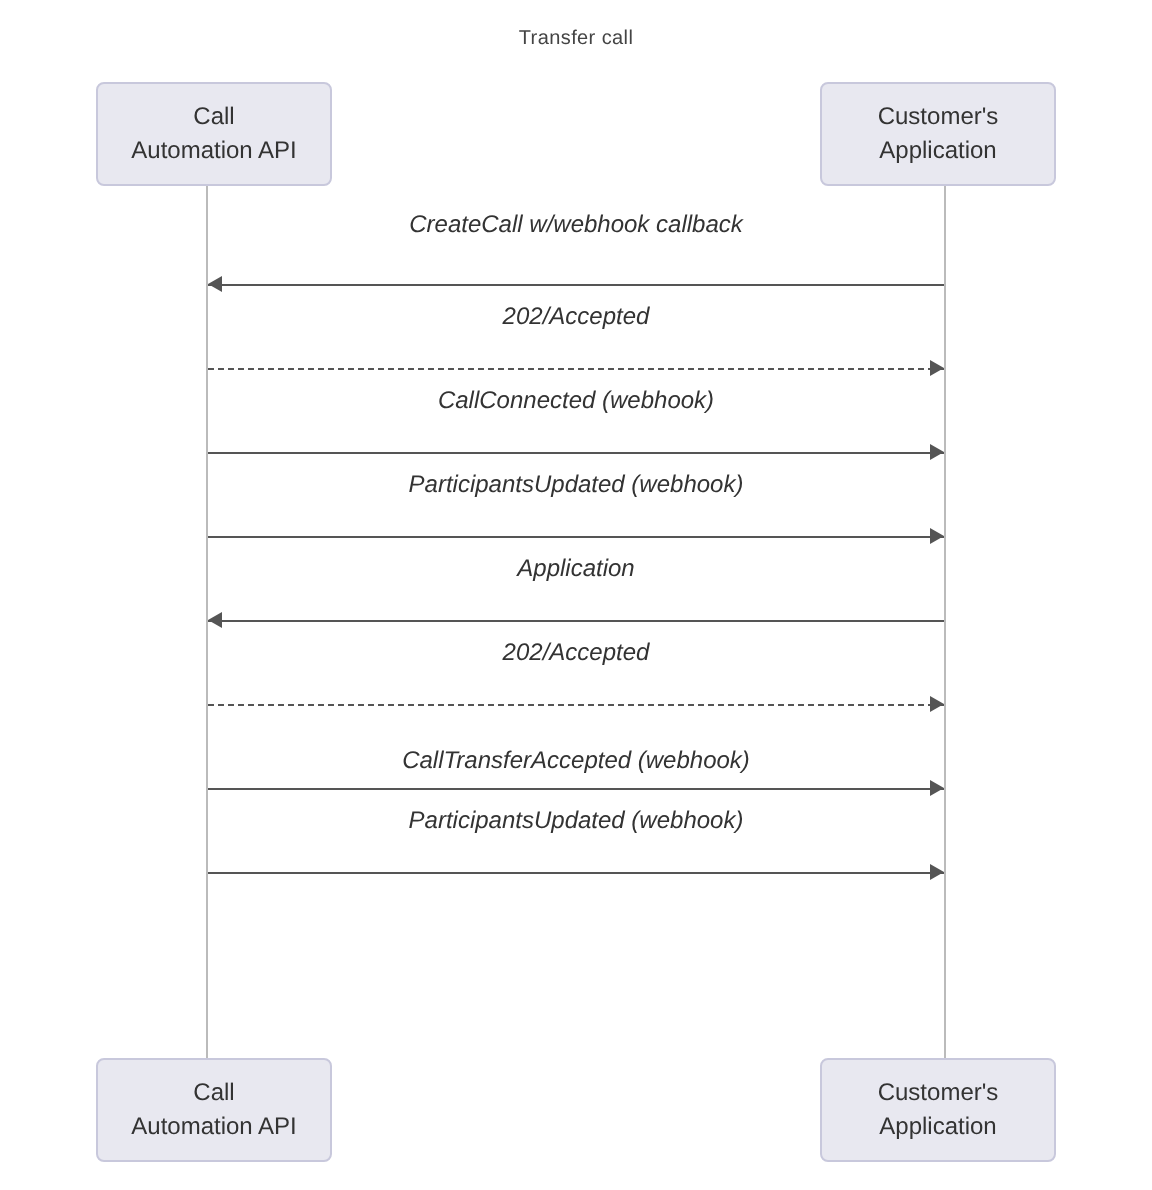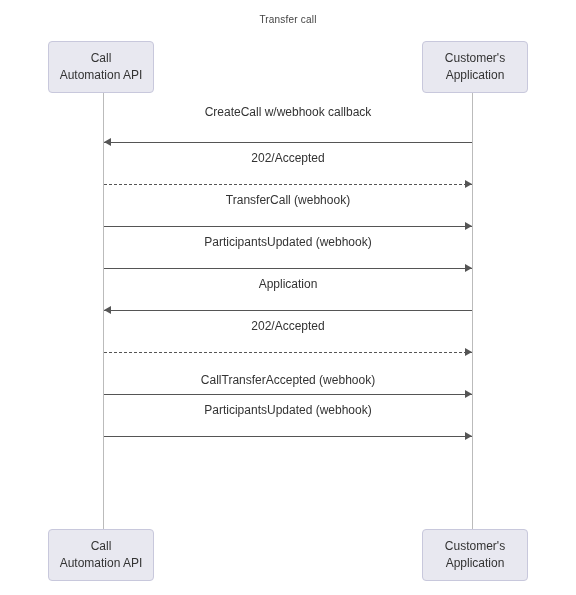--- a/index.html
+++ b/index.html
@@ -35,21 +35,21 @@
       display: flex;
       justify-content: space-between;
       width: 480px;
       margin-top: 16px;
     }
 
     .actor-box {
       background: #e8e8f0;
       border: 1px solid #c8c8dc;
       border-radius: 4px;
-      width: 106px;
+      width: 118px;
       height: 52px;
       display: flex;
       align-items: center;
       justify-content: center;
       text-align: center;
       font-size: 12px;
       color: #333;
       line-height: 1.4;
     }
 
@@ -74,20 +74,21 @@
       right: 55px;
       top: 0;
       width: 1px;
       height: 100%;
       background: #bbb;
     }
 
     .messages {
       position: relative;
       padding-top: 10px;
+      font-style: italic;
     }
 
     .msg-row {
       position: relative;
       height: 38px;
       display: flex;
       align-items: center;
       justify-content: center;
     }
 
@@ -166,21 +167,21 @@
         <span class="msg-label" style="top:2px;">CreateCall w/webhook callback</span>
         <div class="arrow-line solid left arrow-ltr" style="left:56px;right:56px;bottom:6px;"></div>
       </div>
 
       <div class="msg-row" style="height:42px;">
         <span class="msg-label" style="top:2px;">202/Accepted</span>
         <div class="arrow-line dashed right arrow-ltr" style="left:56px;right:56px;bottom:6px;"></div>
       </div>
 
       <div class="msg-row" style="height:42px;">
-        <span class="msg-label" style="top:2px;">TransferCall (webhook)</span>
+        <span class="msg-label" style="top:2px;">CallConnected (webhook)</span>
         <div class="arrow-line solid right arrow-ltr" style="left:56px;right:56px;bottom:6px;"></div>
       </div>
 
       <div class="msg-row" style="height:42px;">
         <span class="msg-label" style="top:2px;">ParticipantsUpdated (webhook)</span>
         <div class="arrow-line solid right arrow-ltr" style="left:56px;right:56px;bottom:6px;"></div>
       </div>
 
       <div class="msg-row" style="height:42px;">
         <span class="msg-label" style="top:2px;">Application</span>

